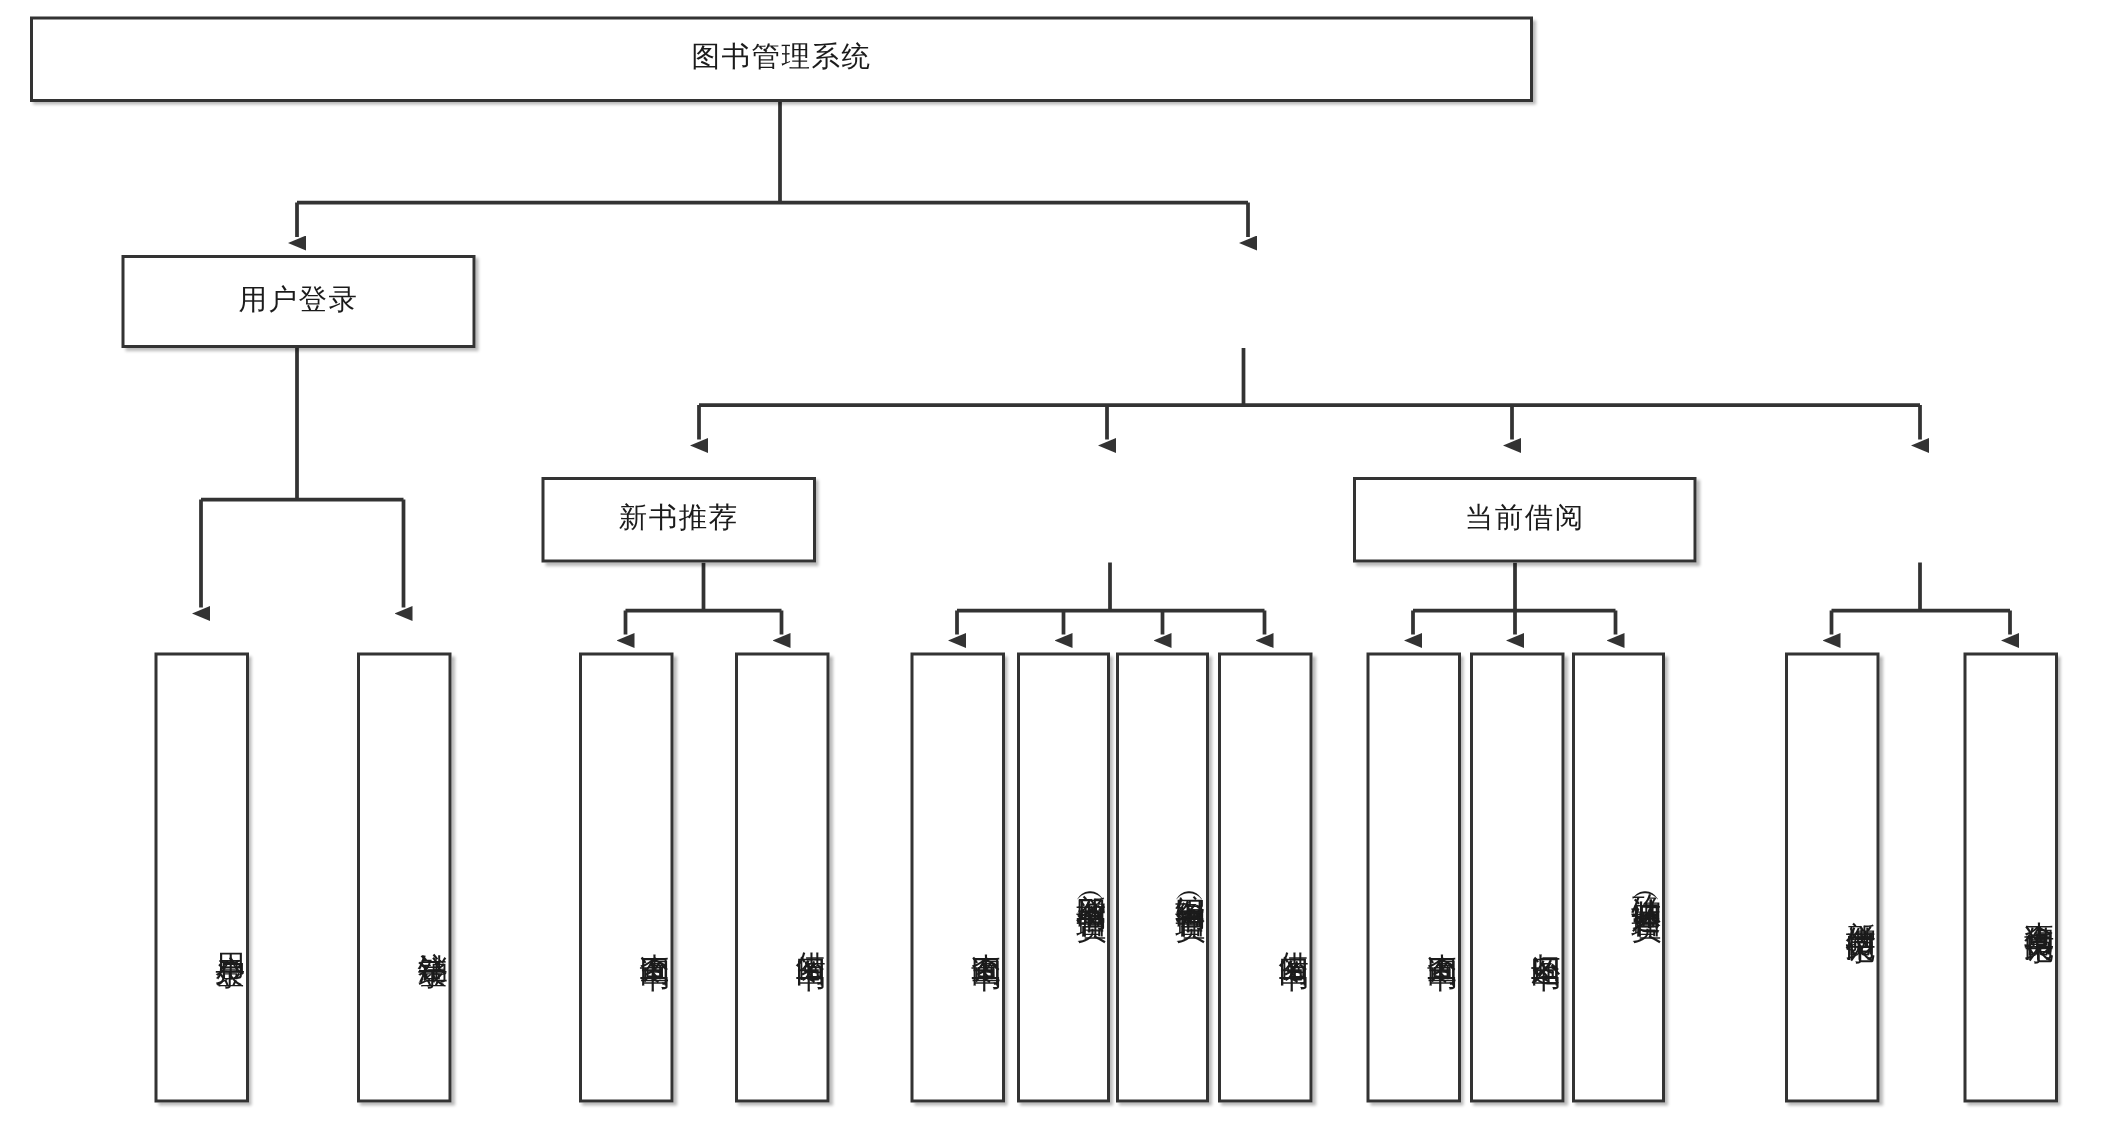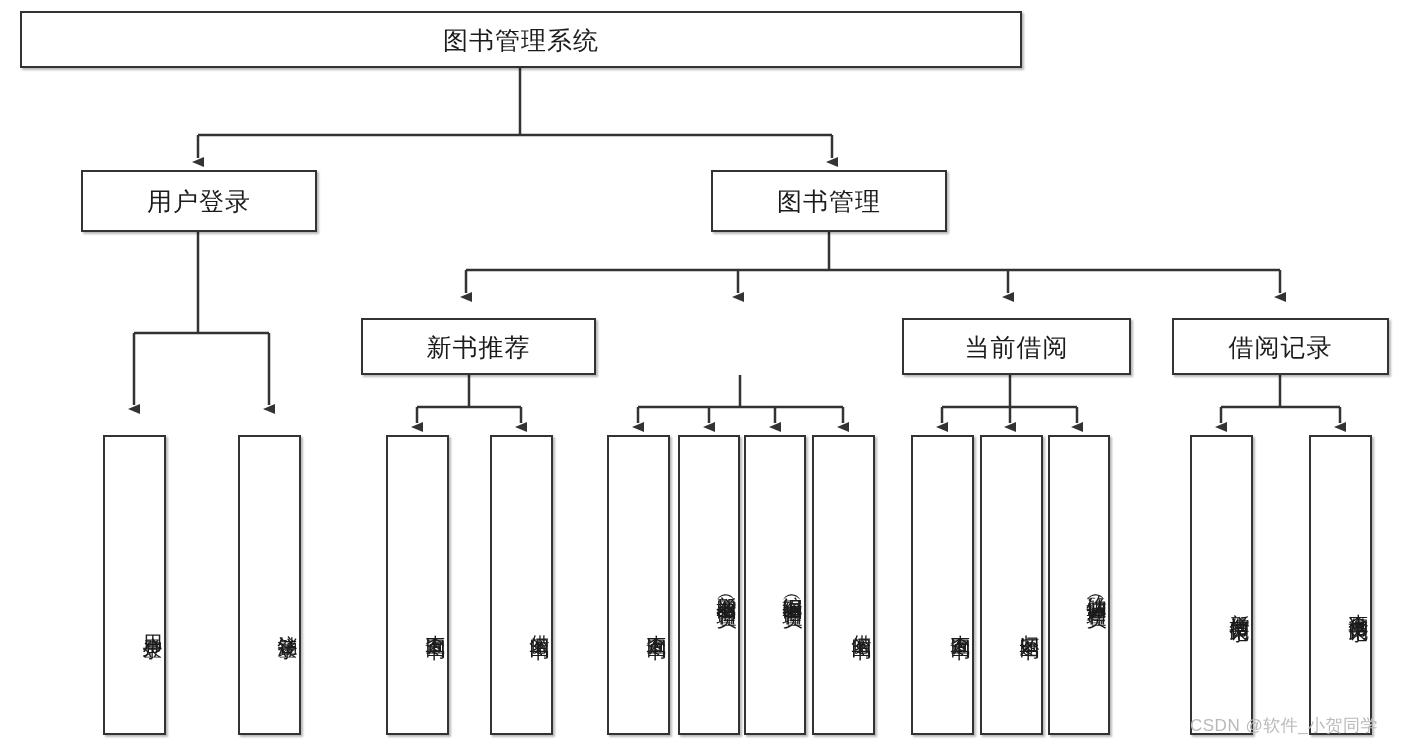--- a/index.html
+++ b/index.html
@@ -31,21 +31,21 @@
     background: #ffffff;
     border: 2px solid #333333;
     box-shadow: 2px 2px 2px rgba(0,0,0,0.28);
     display: flex;
     align-items: center;
     justify-content: center;
     color: #1b1b1b;
     z-index: 2;
   }
   .node.horiz {
-    font-size: 25px;
+    font-size: 19px;
     letter-spacing: 1px;
     line-height: 1.2;
   }
   .node.vert {
     writing-mode: vertical-rl;
     text-orientation: upright;
     font-size: 20px;
     letter-spacing: 2px;
     line-height: 1.1;
     padding-top: 6px;
@@ -117,39 +117,36 @@
       <path d="M1280,375 L1280,407"></path>
       <path d="M1221,407 L1340,407"></path>
       <path d="M1221,407 L1221,423" marker-end="url(#arr)"></path>
       <path d="M1340,407 L1340,423" marker-end="url(#arr)"></path>
     </g>
   </svg>
 
   <div class="node horiz" style="left:20px; top:11px; width:1002px; height:57px;">图书管理系统</div>
 
   <div class="node horiz" style="left:81px; top:170px; width:236px; height:62px;">用户登录</div>
-  <div class="node horiz" style="left:711px; top:170px; width:236px; height:62px;">图书管理</div>
 
-  <div class="node horiz" style="left:361px; top:318px; width:235px; height:57px;">新书推荐</div>
+  <div class="node horiz" style="left:361px; top:318px; width:183px; height:57px;">新书推荐</div>
   <div class="node horiz" style="left:902px; top:318px; width:229px; height:57px;">当前借阅</div>
-  <div class="node horiz" style="left:1172px; top:318px; width:217px; height:57px;">借阅记录</div>
 
   <div class="node vert" style="left:103px; top:435px; width:63px; height:300px; padding-top:75px;">用户登录</div>
   <div class="node vert" style="left:238px; top:435px; width:63px; height:300px; padding-top:75px;">注销登录</div>
 
   <div class="node vert" style="left:386px; top:435px; width:63px; height:300px; padding-top:75px;">查询图书</div>
   <div class="node vert" style="left:490px; top:435px; width:63px; height:300px; padding-top:75px;">借阅图书</div>
 
   <div class="node vert" style="left:607px; top:435px; width:63px; height:300px; padding-top:75px;">查询图书</div>
   <div class="node vert tall" style="left:678px; top:435px; width:62px; height:300px; padding-top:8px;">新增图书（管理员）</div>
   <div class="node vert tall" style="left:744px; top:435px; width:62px; height:300px; padding-top:8px;">编辑图书（管理员）</div>
   <div class="node vert" style="left:812px; top:435px; width:63px; height:300px; padding-top:75px;">借阅图书</div>
 
   <div class="node vert" style="left:911px; top:435px; width:63px; height:300px; padding-top:75px;">查询图书</div>
   <div class="node vert" style="left:980px; top:435px; width:63px; height:300px; padding-top:75px;">归还图书</div>
   <div class="node vert tall" style="left:1048px; top:435px; width:62px; height:300px; padding-top:8px;">确认归还（管理员）</div>
 
   <div class="node vert" style="left:1190px; top:435px; width:63px; height:300px; padding-top:38px;">新增借阅记录</div>
   <div class="node vert" style="left:1309px; top:435px; width:63px; height:300px; padding-top:38px;">查询借阅记录</div>
 
-  <div class="watermark">CSDN @软件_小贺同学</div>
 
 </div>
 
 </body></html>

